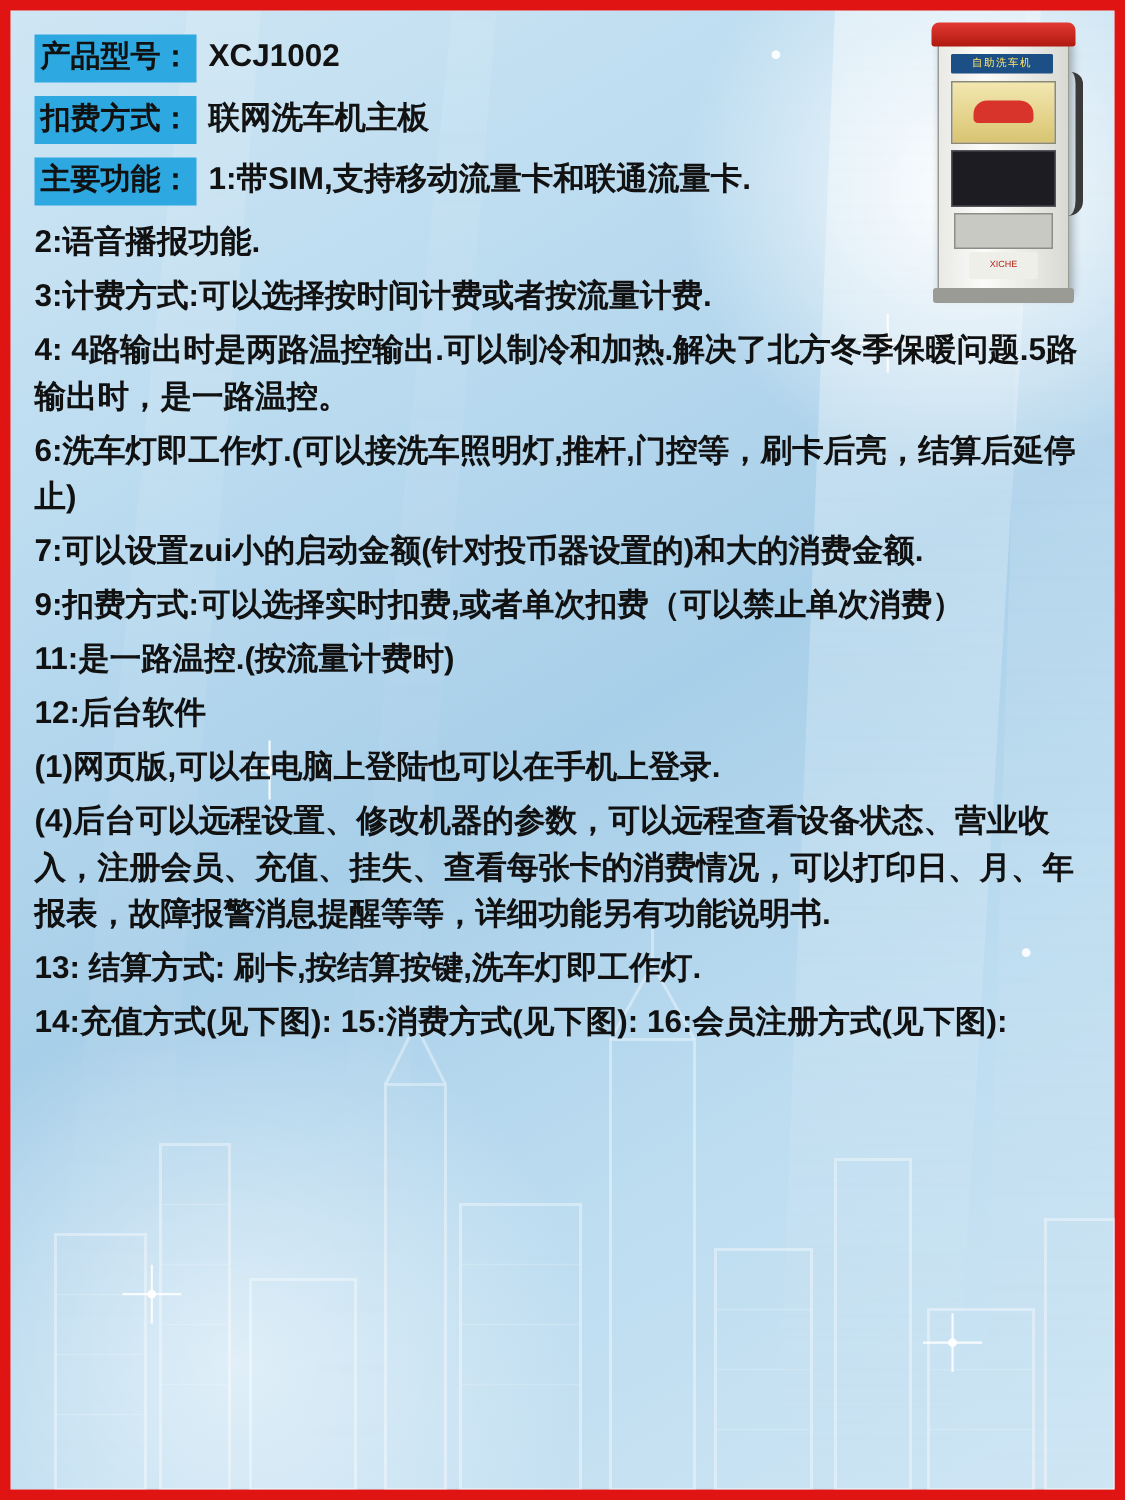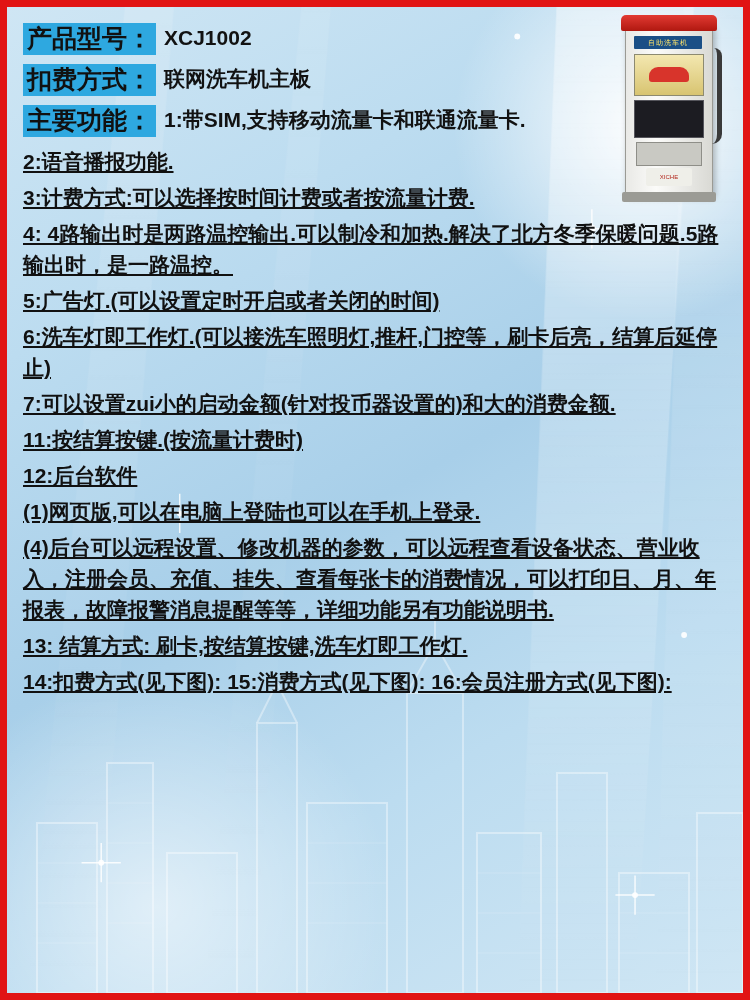--- a/index.html
+++ b/index.html
@@ -45,42 +45,41 @@
   }
   .kv-row {
     display: flex;
     align-items: flex-start;
     margin-bottom: 9px;
   }
   .kv-label {
     background: #2ea8e0;
     color: #111111;
     font-weight: bold;
-    font-size: 25px;
+    font-size: 20px;
     line-height: 27px;
     padding: 2px 4px 3px 4px;
     white-space: nowrap;
     flex: 0 0 auto;
   }
   .kv-value {
     font-size: 21px;
     line-height: 30px;
     color: #121212;
     font-weight: bold;
     padding-left: 8px;
     flex: 1 1 auto;
   }
   .line {
     font-size: 21px;
     line-height: 31px;
     color: #111111;
     font-weight: bold;
     margin: 0 0 5px 0;
     letter-spacing: 0px;
-    text-decoration: underline;
   }
   .photo {
     position: absolute;
     right: 14px;
     top: 12px;
     width: 118px;
     height: 180px;
     z-index: 8;
   }
   
@@ -281,24 +280,24 @@
     </div>
 
     <div class="kv-row">
       <span class="kv-label">主要功能：</span>
       <span class="kv-value">1:带SIM,支持移动流量卡和联通流量卡.</span>
     </div>
 
     <p class="line">2:语音播报功能.</p>
     <p class="line">3:计费方式:可以选择按时间计费或者按流量计费.</p>
     <p class="line">4: 4路输出时是两路温控输出.可以制冷和加热.解决了北方冬季保暖问题.5路输出时，是一路温控。</p>
-    <p class="line">5:广告灯.(可以设置定时开启或者关闭的时间)</p>
     <p class="line">6:洗车灯即工作灯.(可以接洗车照明灯,推杆,门控等，刷卡后亮，结算后延停止)</p>
     <p class="line">7:可以设置zui小的启动金额(针对投币器设置的)和大的消费金额.</p>
-    <p class="line">11:按结算按键.(按流量计费时)</p>
+    <p class="line">9:扣费方式:可以选择实时扣费,或者单次扣费（可以禁止单次消费）</p>
+    <p class="line">11:是一路温控.(按流量计费时)</p>
     <p class="line">12:后台软件</p>
     <p class="line">(1)网页版,可以在电脑上登陆也可以在手机上登录.</p>
     <p class="line">(4)后台可以远程设置、修改机器的参数，可以远程查看设备状态、营业收入，注册会员、充值、挂失、查看每张卡的消费情况，可以打印日、月、年报表，故障报警消息提醒等等，详细功能另有功能说明书.</p>
     <p class="line">13: 结算方式: 刷卡,按结算按键,洗车灯即工作灯.</p>
-    <p class="line">14:扣费方式(见下图): 15:消费方式(见下图): 16:会员注册方式(见下图):</p>
+    <p class="line">14:充值方式(见下图): 15:消费方式(见下图): 16:会员注册方式(见下图):</p>
 
   </div>
 </div>
 
 </body></html>

